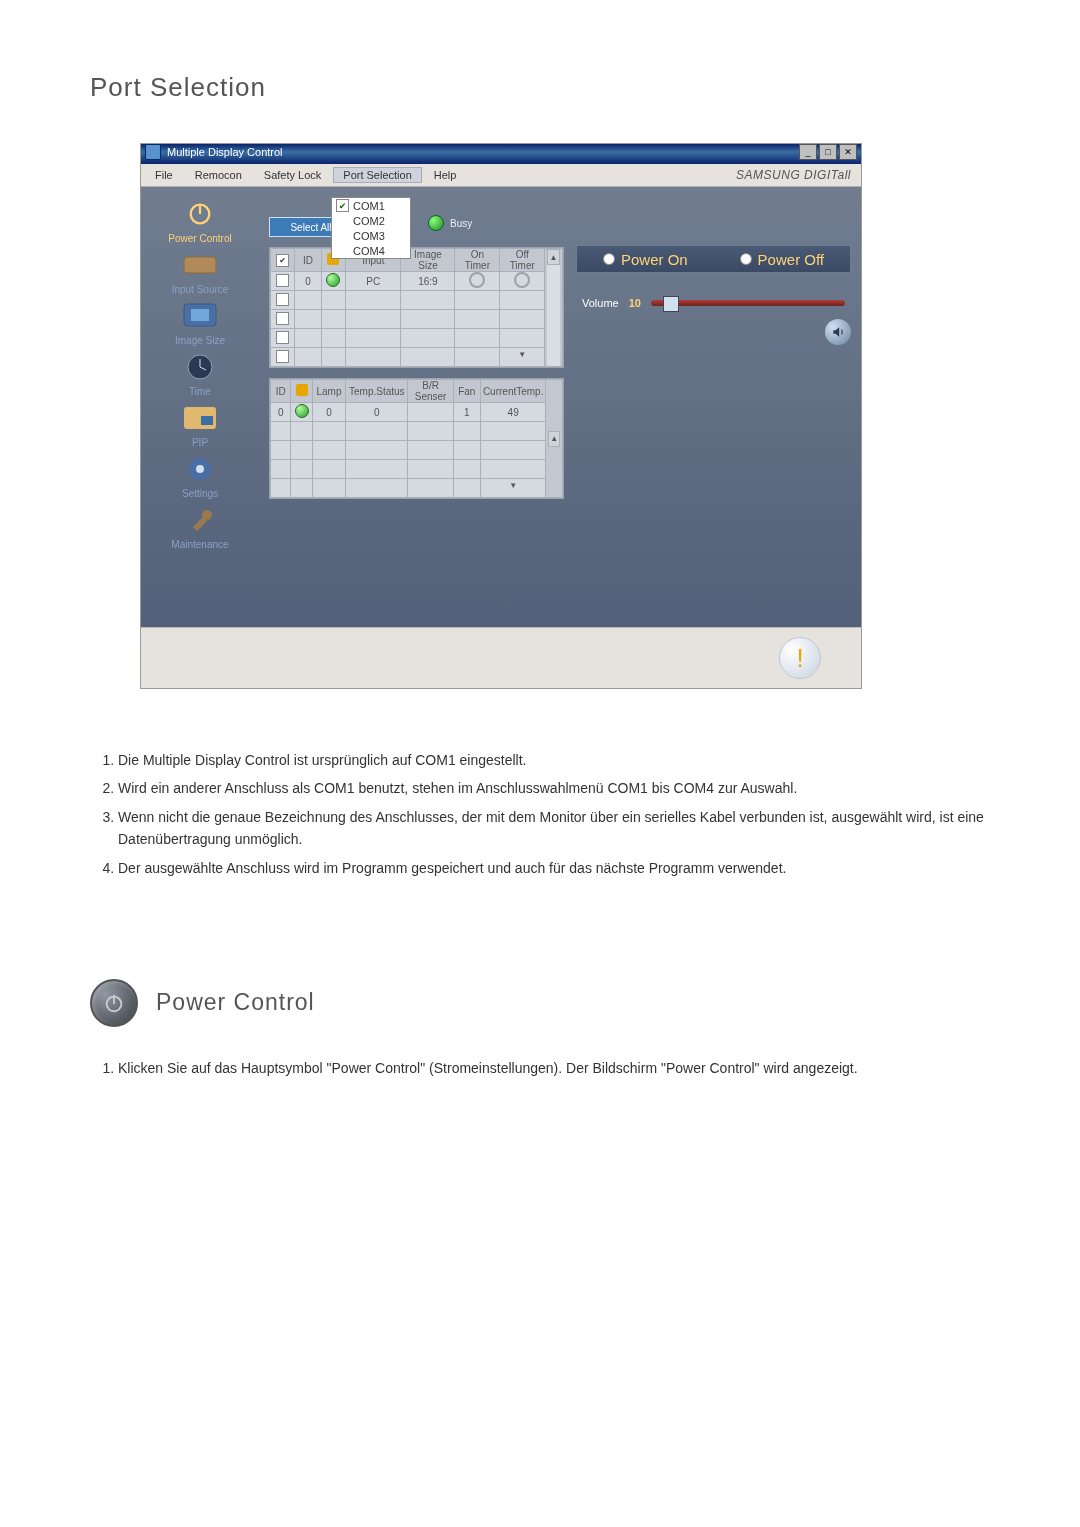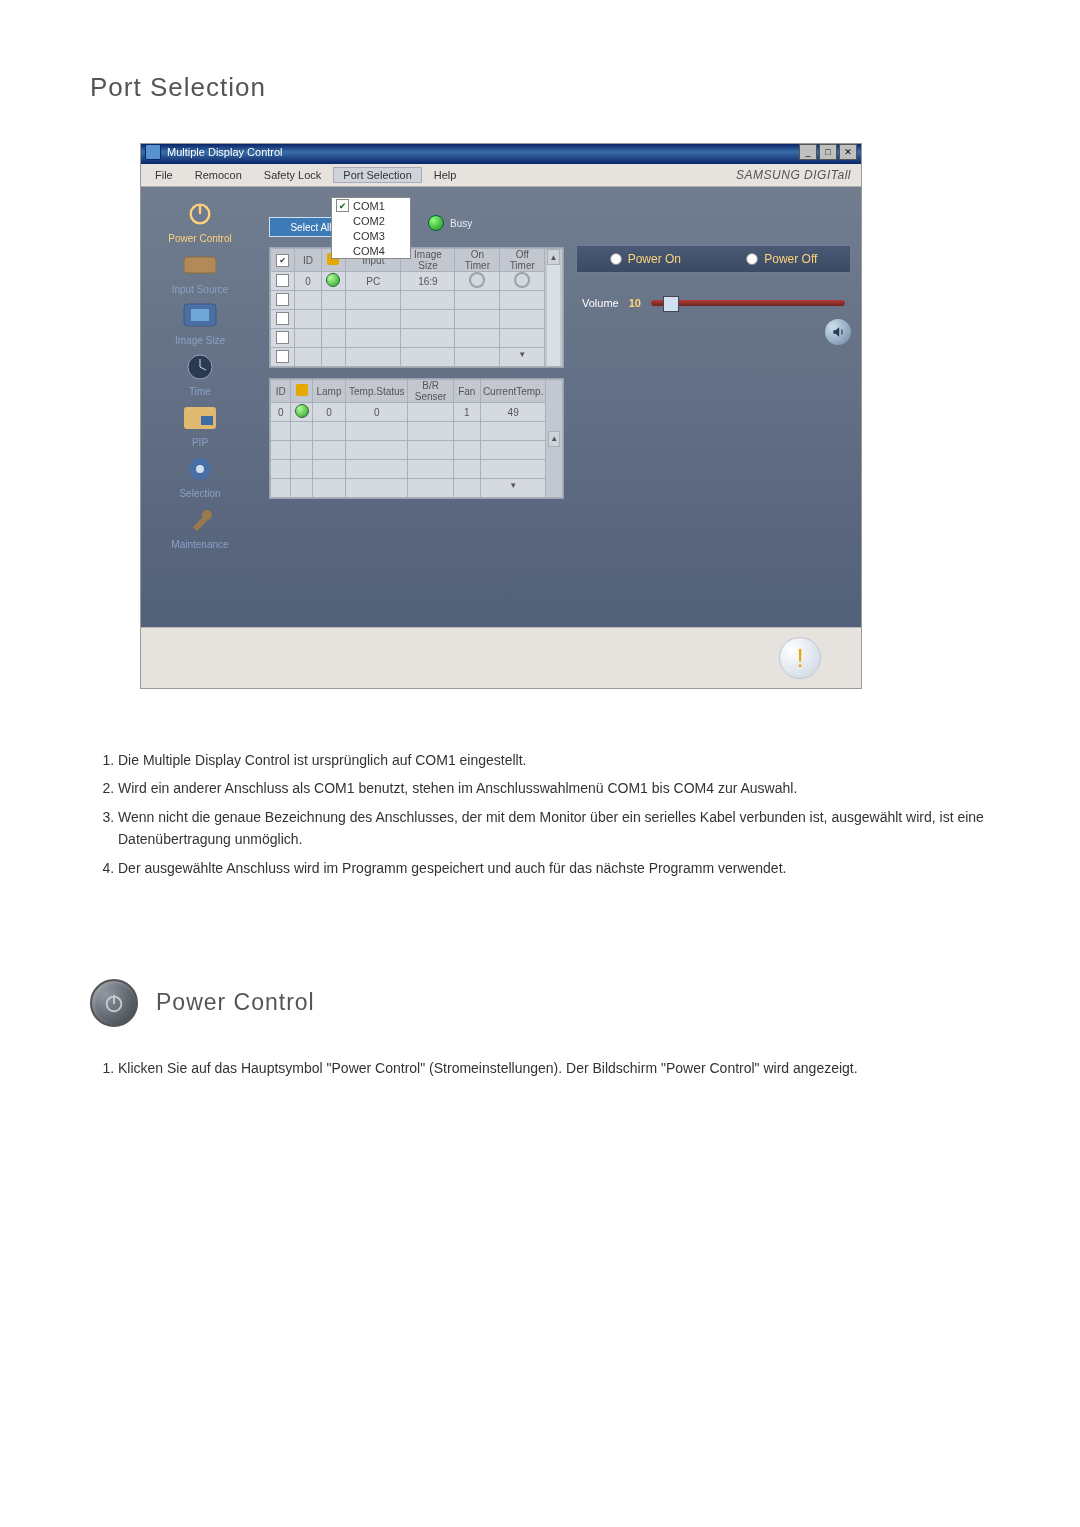--- a/index.html
+++ b/index.html
@@ -40,21 +40,21 @@
   .busy span{color:#e8eef7;font-size:10px}
   .grid{margin-top:48px;border:1px solid #9aa3b0;background:#c7cbd1;font-size:10px}
   .grid table{border-collapse:collapse;width:100%}
   .grid th,.grid td{border:1px solid #aab0ba;height:18px;text-align:center;color:#555;padding:0 2px}
   .grid th{background:#c3c8d0;font-weight:normal}
   .grid td{background:#d5d9e0}
   .grid .cb{width:11px;height:11px;border:1px solid #888;background:#fff;display:inline-flex;align-items:center;justify-content:center;font-size:8px;color:#333;margin:0}
   .scroll-col{width:14px}
   .right-panel{flex:1;display:flex;flex-direction:column;align-items:stretch;padding-top:46px}
   .power-btns{height:26px;background:linear-gradient(#4a5a74,#3a4a64);display:flex;align-items:center;justify-content:space-around;border:1px solid #6e7c92;margin-bottom:24px}
-  .pbtn{display:flex;align-items:center;gap:6px;color:#ffd27a;font-size:12px;cursor:pointer}
+  .pbtn{display:flex;align-items:center;gap:6px;color:#ffd27a;font-size:15px;cursor:pointer}
   .pbtn .rad{width:10px;height:10px;border-radius:50%;background:#fff;border:1px solid #888}
   .vol-row{display:flex;align-items:center;gap:10px;color:#fff;font-size:11px;padding:0 6px}
   .vol-row .val{color:#ffd27a;font-weight:bold}
   .vol-slider{flex:1;height:6px;background:linear-gradient(#b53b34,#6b2521);border-radius:3px;position:relative}
   .vol-slider .handle{position:absolute;left:6%;top:-4px;width:14px;height:14px;background:#cfe0ee;border:1px solid #445}
   .vol-speaker{margin-top:10px;align-self:flex-end;width:26px;height:26px;border-radius:50%;background:radial-gradient(circle at 30% 30%,#cfe0ee,#6b85a3);display:flex;align-items:center;justify-content:center;color:#2b3a52}
   .bottom-grid{margin-top:10px}
   .footer-bar{height:60px;background:#e6e3de;border-top:1px solid #bbb;display:flex;align-items:center;justify-content:flex-end;padding-right:40px}
   .footer-bar .bubble{width:40px;height:40px;border-radius:50%;background:radial-gradient(circle at 30% 30%,#fff,#c7d2e0);display:flex;align-items:center;justify-content:center;color:#e6a700;font-size:26px;border:1px solid #c0c6d0}
   .ring-o{width:12px;height:12px;border:2px solid #9aa2ac;border-radius:50%;display:inline-block}
@@ -142,21 +142,21 @@
               </div>
             <span>PIP</span>
           </div>
           <div class="nav">
             <div class="ic">
                 <svg width="30" height="30">
                   <circle cx="15" cy="15" r="11" fill="#4a6fa5"></circle>
                   <circle cx="15" cy="15" r="4" fill="#cfe0ee"></circle>
                 </svg>
               </div>
-            <span>Selection</span>
+            <span>Settings</span>
           </div>
           <div class="nav">
             <div class="ic">
                 <svg width="30" height="30">
                   <path d="M8 22 L18 12 L22 16 L12 26 Z" fill="#9a7a4a"></path>
                   <circle cx="22" cy="10" r="5" fill="#9a7a4a"></circle>
                 </svg>
               </div>
             <span>Maintenance</span>
           </div>

